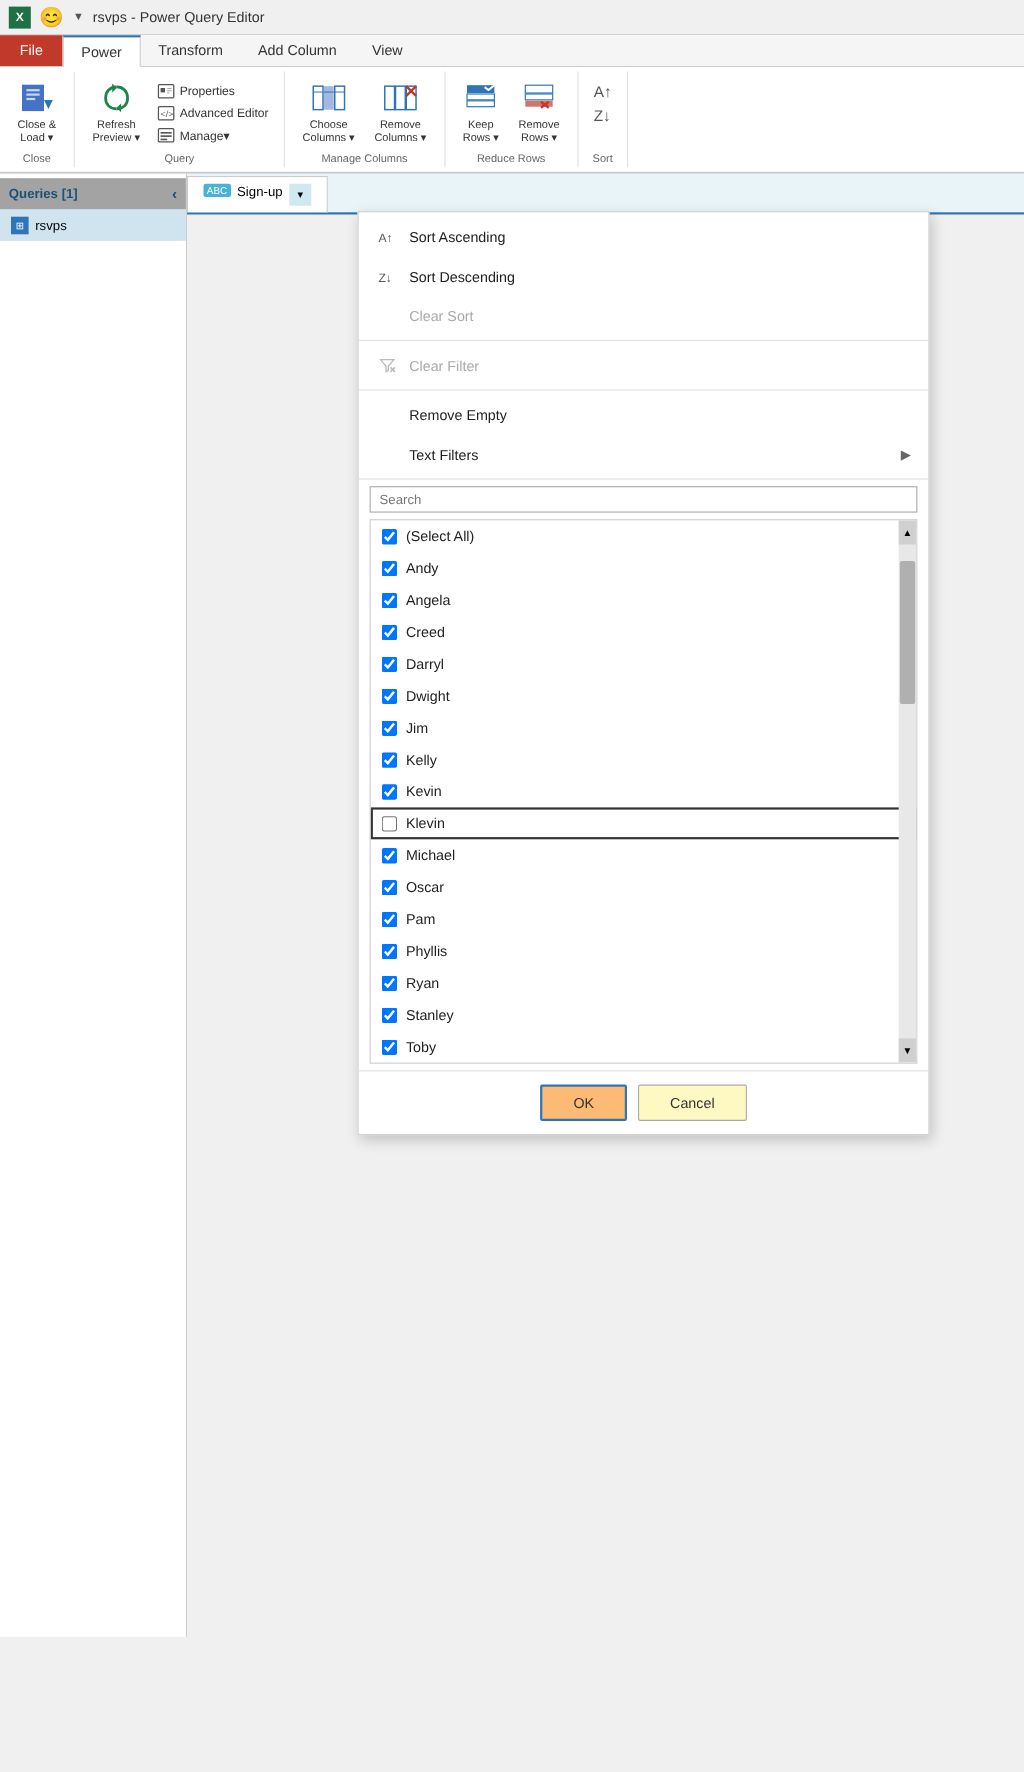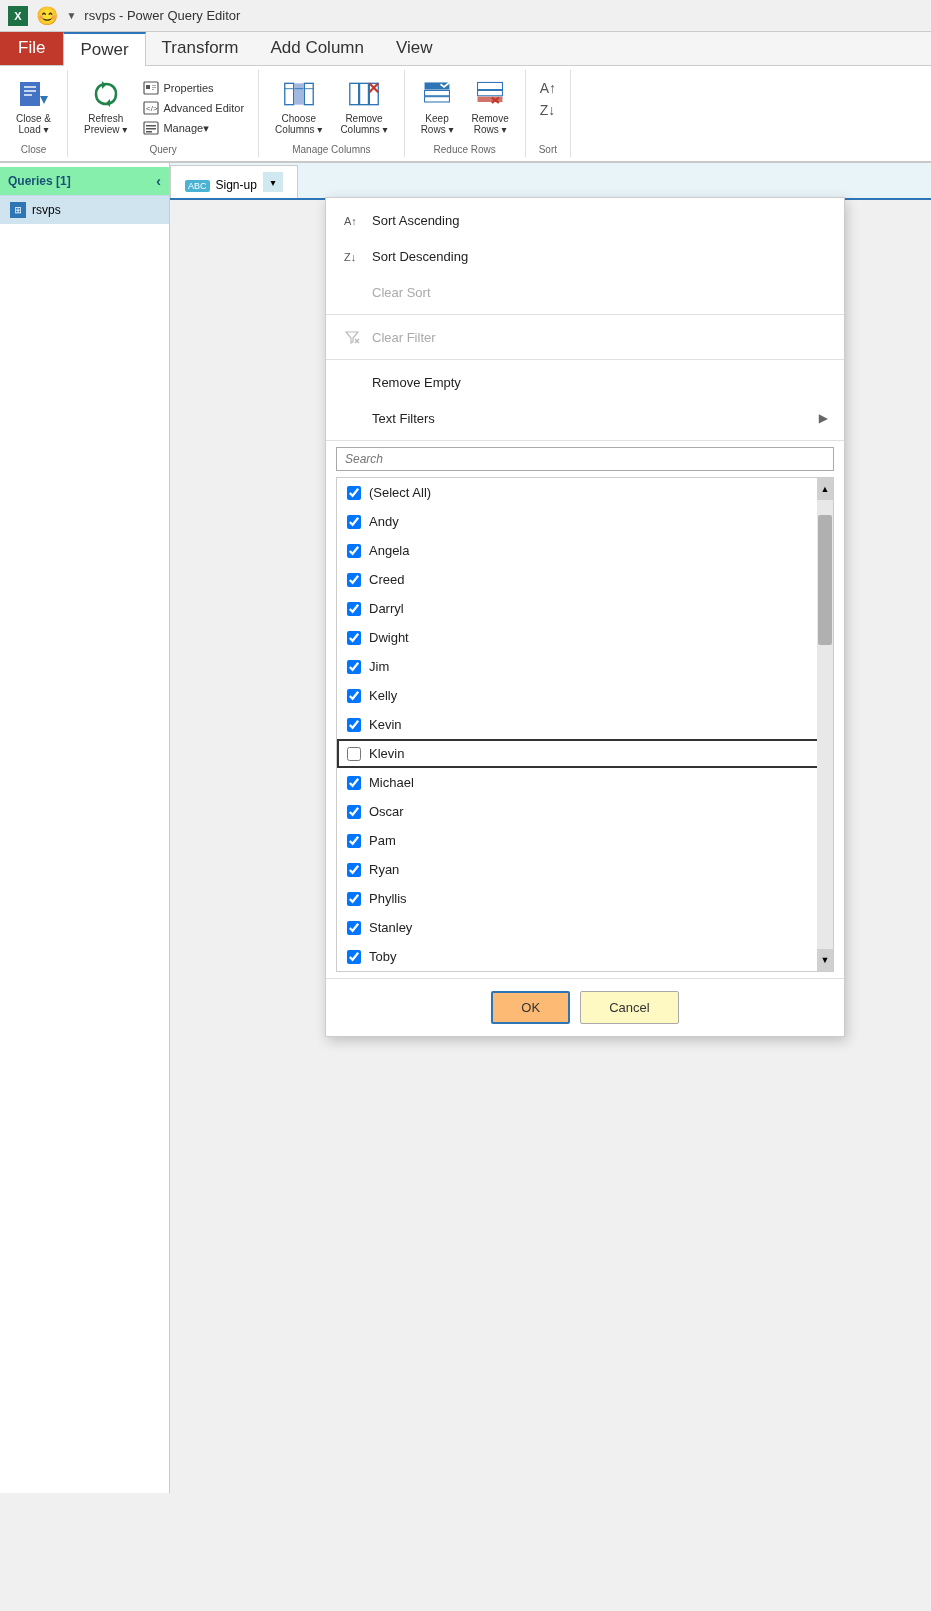--- a/index.html
+++ b/index.html
@@ -36,21 +36,21 @@
       background: #fff;
       border-bottom: 2px solid #c8c8c8;
     }
     .ribbon-tabs {
       display: flex;
       background: #f5f5f5;
       border-bottom: 1px solid #ccc;
     }
     .ribbon-tab {
       padding: 6px 16px;
-      font-size: 17px;
+      font-size: 13px;
       cursor: pointer;
       color: #333;
     }
     .ribbon-tab.active {
       background: #fff;
       color: #333;
       border-top: 2px solid #2e75b6;
       border-left: 1px solid #ccc;
       border-right: 1px solid #ccc;
       margin-bottom: -1px;
@@ -141,21 +141,21 @@
       flex-direction: column;
     }
     .sidebar-header {
       display: flex;
       align-items: center;
       justify-content: space-between;
       padding: 6px 8px;
       font-size: 12px;
       font-weight: 600;
       color: #1a5276;
-      background: #86efac;
+      background: #a3a3a3;
       border-bottom: 1px solid #c5d8e8;
     }
     .sidebar-chevron {
       cursor: pointer;
       color: #1a5276;
       font-size: 14px;
     }
     .sidebar-item {
       display: flex;
       align-items: center;
@@ -183,21 +183,21 @@
     .query-tab-bar {
       display: flex;
       align-items: center;
       background: #e8f4f8;
       border-bottom: 2px solid #2e75b6;
       padding: 0;
       min-height: 34px;
     }
     .query-tab {
       display: flex;
-      align-items: flex-end;
+      align-items: flex-start;
       gap: 6px;
       padding: 6px 14px;
       background: #fff;
       border: 1px solid #ccc;
       border-bottom: none;
       cursor: pointer;
       font-size: 12px;
       margin-top: 2px;
     }
     .query-tab-dropdown {
@@ -257,21 +257,20 @@
       margin: 6px 10px;
       display: flex;
       align-items: center;
       padding: 4px 8px;
       background: white;
     }
     .search-box input {
       border: none; outline: none;
       width: 100%; font-size: 12px;
       color: #999;
-      font-style: italic;
     }
 
     
     .checkbox-list {
       border: 1px solid #ccc;
       margin: 0 10px 6px 10px;
       overflow-y: scroll;
       max-height: 620px;
       position: relative;
     }
@@ -611,25 +610,25 @@
         <div class="checkbox-item">
           <input type="checkbox" checked="" style="">
           <span>Oscar</span>
         </div>
         <div class="checkbox-item">
           <input type="checkbox" checked="" style="">
           <span>Pam</span>
         </div>
         <div class="checkbox-item">
           <input type="checkbox" checked="" style="">
+          <span>Phyllis</span>
+        </div>
+        <div class="checkbox-item">
+          <input type="checkbox" checked="" style="">
           <span>Ryan</span>
-        </div>
-        <div class="checkbox-item">
-          <input type="checkbox" checked="" style="">
-          <span>Phyllis</span>
         </div>
         <div class="checkbox-item">
           <input type="checkbox" checked="" style="">
           <span>Stanley</span>
         </div>
         <div class="checkbox-item">
           <input type="checkbox" checked="" style="">
           <span>Toby</span>
         </div>
 

